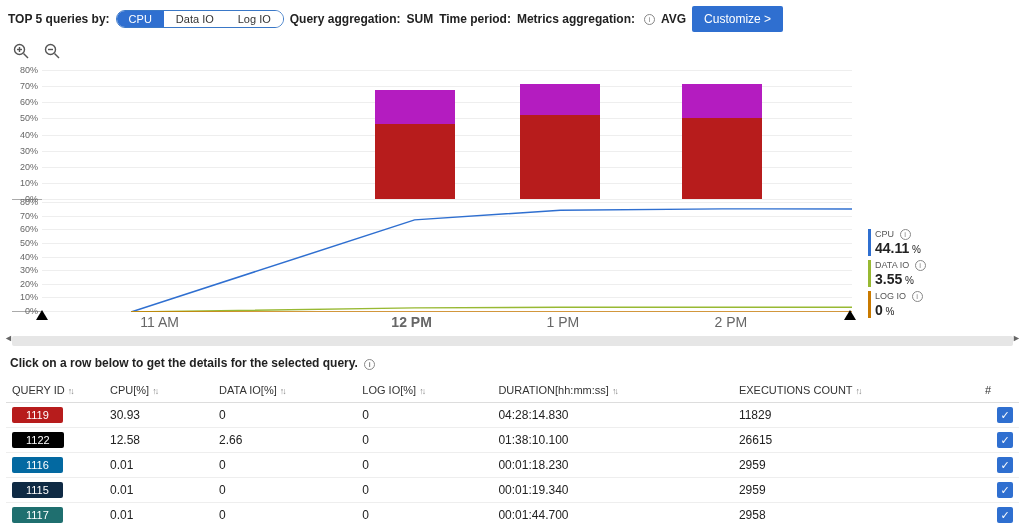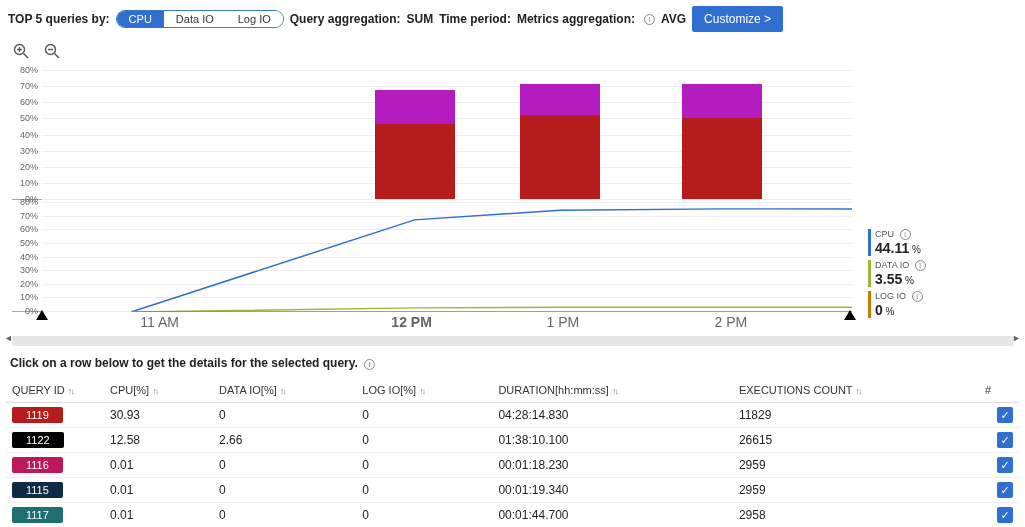--- a/index.html
+++ b/index.html
@@ -219,21 +219,21 @@
       <tr>
         <td><span class="qid-pill" style="background:#000000">1122</span></td>
         <td>12.58</td>
         <td>2.66</td>
         <td>0</td>
         <td>01:38:10.100</td>
         <td>26615</td>
         <td class="check-cell"><span class="checkbox">✓</span></td>
       </tr>
       <tr>
-        <td><span class="qid-pill" style="background:#be185d">1116</span></td>
+        <td><span class="qid-pill" style="background:#0369a1">1116</span></td>
         <td>0.01</td>
         <td>0</td>
         <td>0</td>
         <td>00:01:18.230</td>
         <td>2959</td>
         <td class="check-cell"><span class="checkbox">✓</span></td>
       </tr>
       <tr>
         <td><span class="qid-pill" style="background:#0f2a44">1115</span></td>
         <td>0.01</td>

